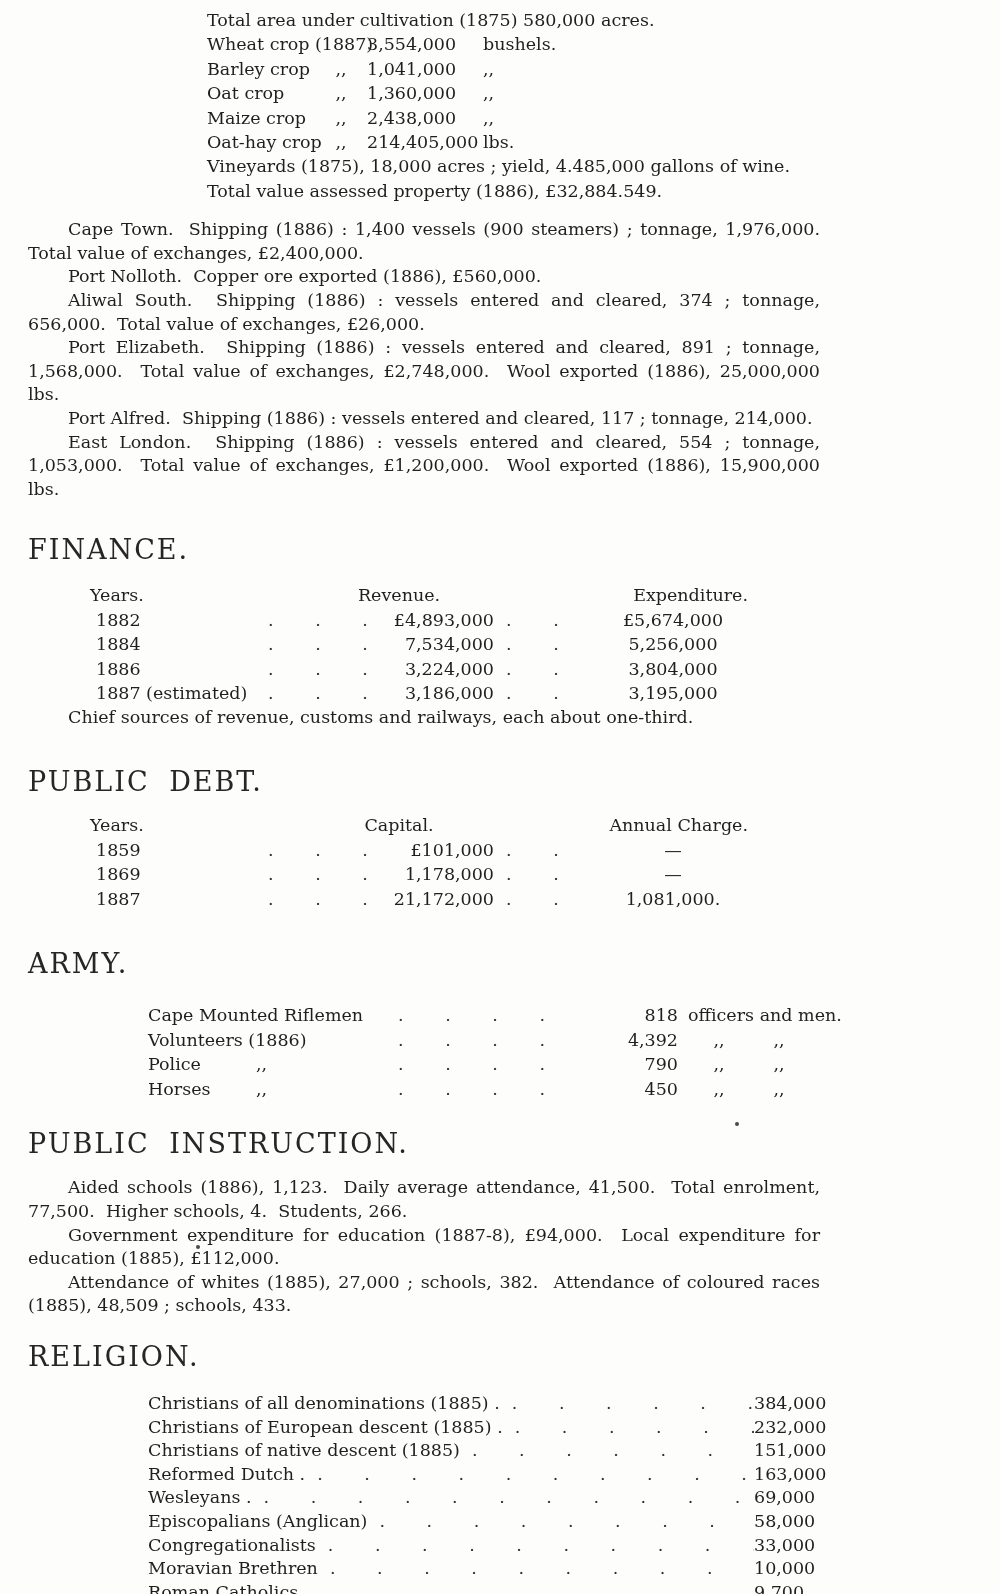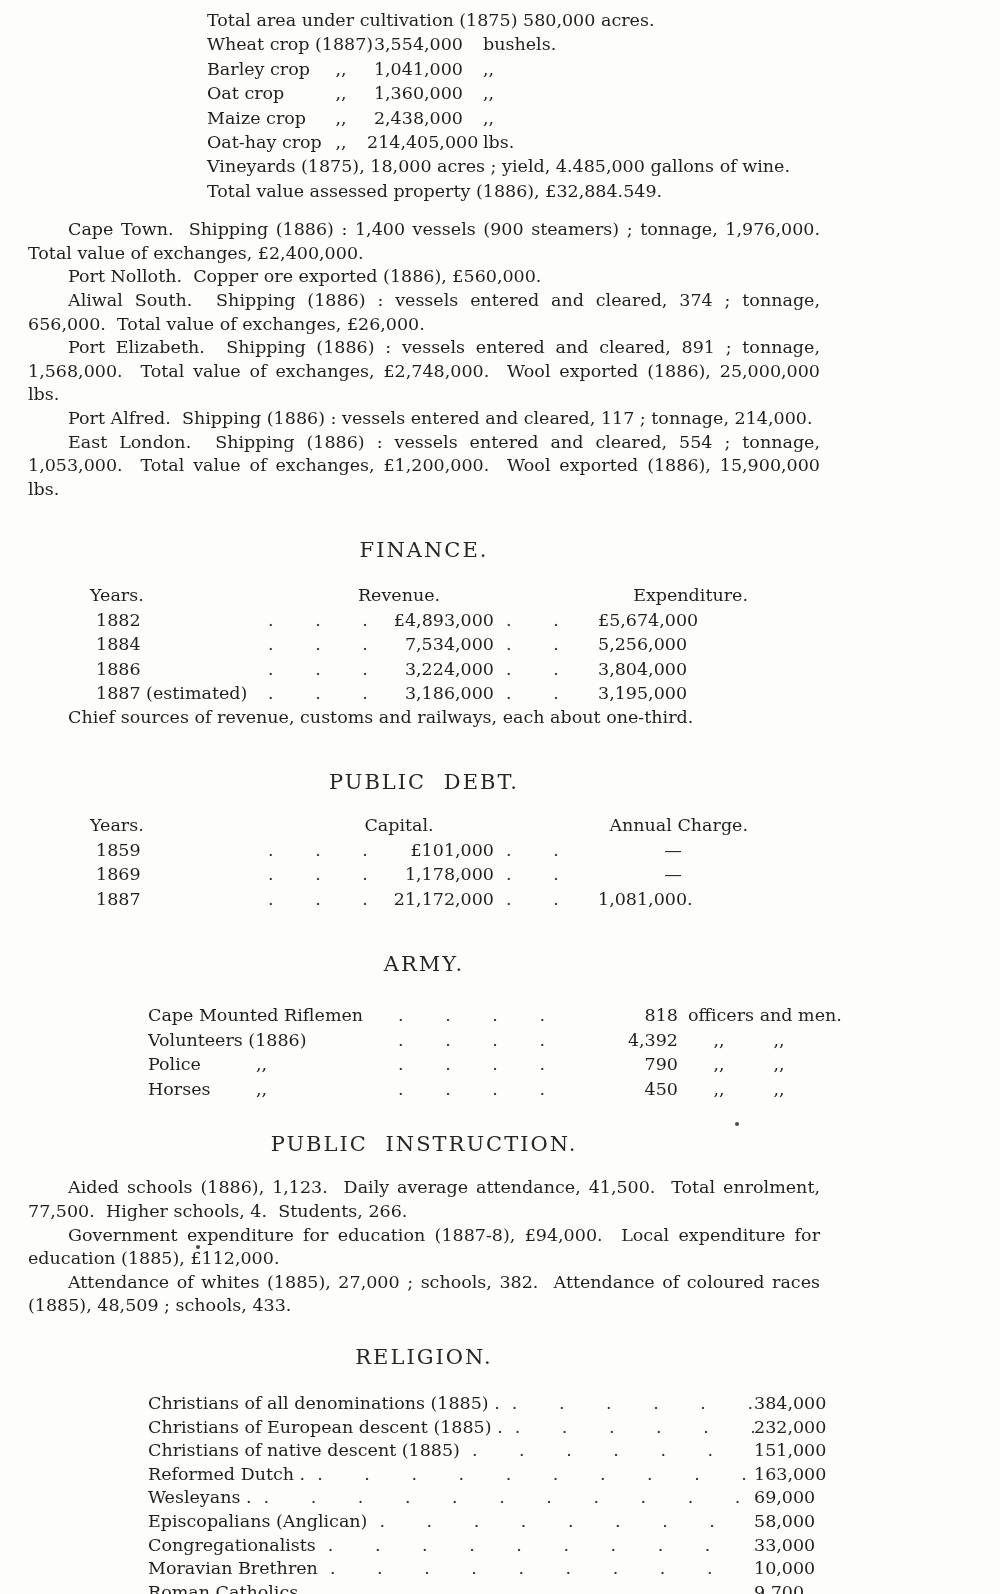--- a/index.html
+++ b/index.html
@@ -16,29 +16,29 @@
     padding:8px 28px;
     box-sizing:border-box;
     overflow:hidden;
   }
   
   .crops { margin-left:179px; line-height:24.4px; }
   .c-line { white-space:pre-wrap; }
   .c-row { display:flex; white-space:nowrap; }
   .c-label { width:108px; }
   .c-mid { width:52px; text-align:center; }
-  .c-val { width:96px; text-align:right; }
+  .c-val { width:96px; text-align:left; }
   .c-unit { padding-left:20px; }
   
   .para-block { line-height:23.6px; }
   .ports-block { margin-top:15px; }
   .para { margin:0; text-align:justify; text-indent:40px; white-space:pre-wrap; }
   
   .section-heading {
-    text-align:center; font-size:21px; letter-spacing:2px; word-spacing:9px;
+    text-align:left; font-size:27px; letter-spacing:2px; word-spacing:9px;
     color:#272624; line-height:30px;
   }
   .h-finance { margin-top:34px; }
   .h-debt { margin-top:38px; }
   .h-army { margin-top:38px; }
   .h-instruction { margin-top:28px; }
   .h-religion { margin-top:24px; }
   
   .dots { flex:1; overflow:hidden; white-space:nowrap; padding:0 12px; color:#2e2d2b; }
   .dots::before { content:". . . . . . . . . . . . . . . . . . . ."; word-spacing:36px; }
@@ -49,21 +49,21 @@
   .fin-table { margin-top:18px; }
   .debt-table { margin-top:16px; }
   .t-head { display:flex; }
   .th-left { width:170px; padding-left:2px; }
   .th-mid { flex:1; text-align:center; padding-right:60px; }
   .th-right { width:150px; text-align:right; }
   .t-row { display:flex; }
   .t-year { width:170px; padding-left:8px; box-sizing:border-box; }
   .f-dots1 { width:96px; flex:none; }
   .t-mid-val { width:120px; text-align:right; flex:none; }
-  .t-right-val { width:150px; text-align:left; flex:none; }
+  .t-right-val { width:150px; text-align:center; flex:none; }
   .t-right-val.center { text-align:center; }
   .note-block { margin-top:0; }
   
   .army-table { margin-left:120px; width:694px; margin-top:24px; line-height:24.5px; }
   .a-row { display:flex; }
   .a-label { width:238px; white-space:nowrap; flex:none; }
   .a-name { display:inline-block; min-width:108px; }
   .a-val { width:92px; text-align:right; flex:none; }
   .a-suffix { width:164px; padding-left:10px; white-space:nowrap; flex:none; box-sizing:border-box; }
   .a-s1 { display:inline-block; min-width:62px; text-align:center; }

